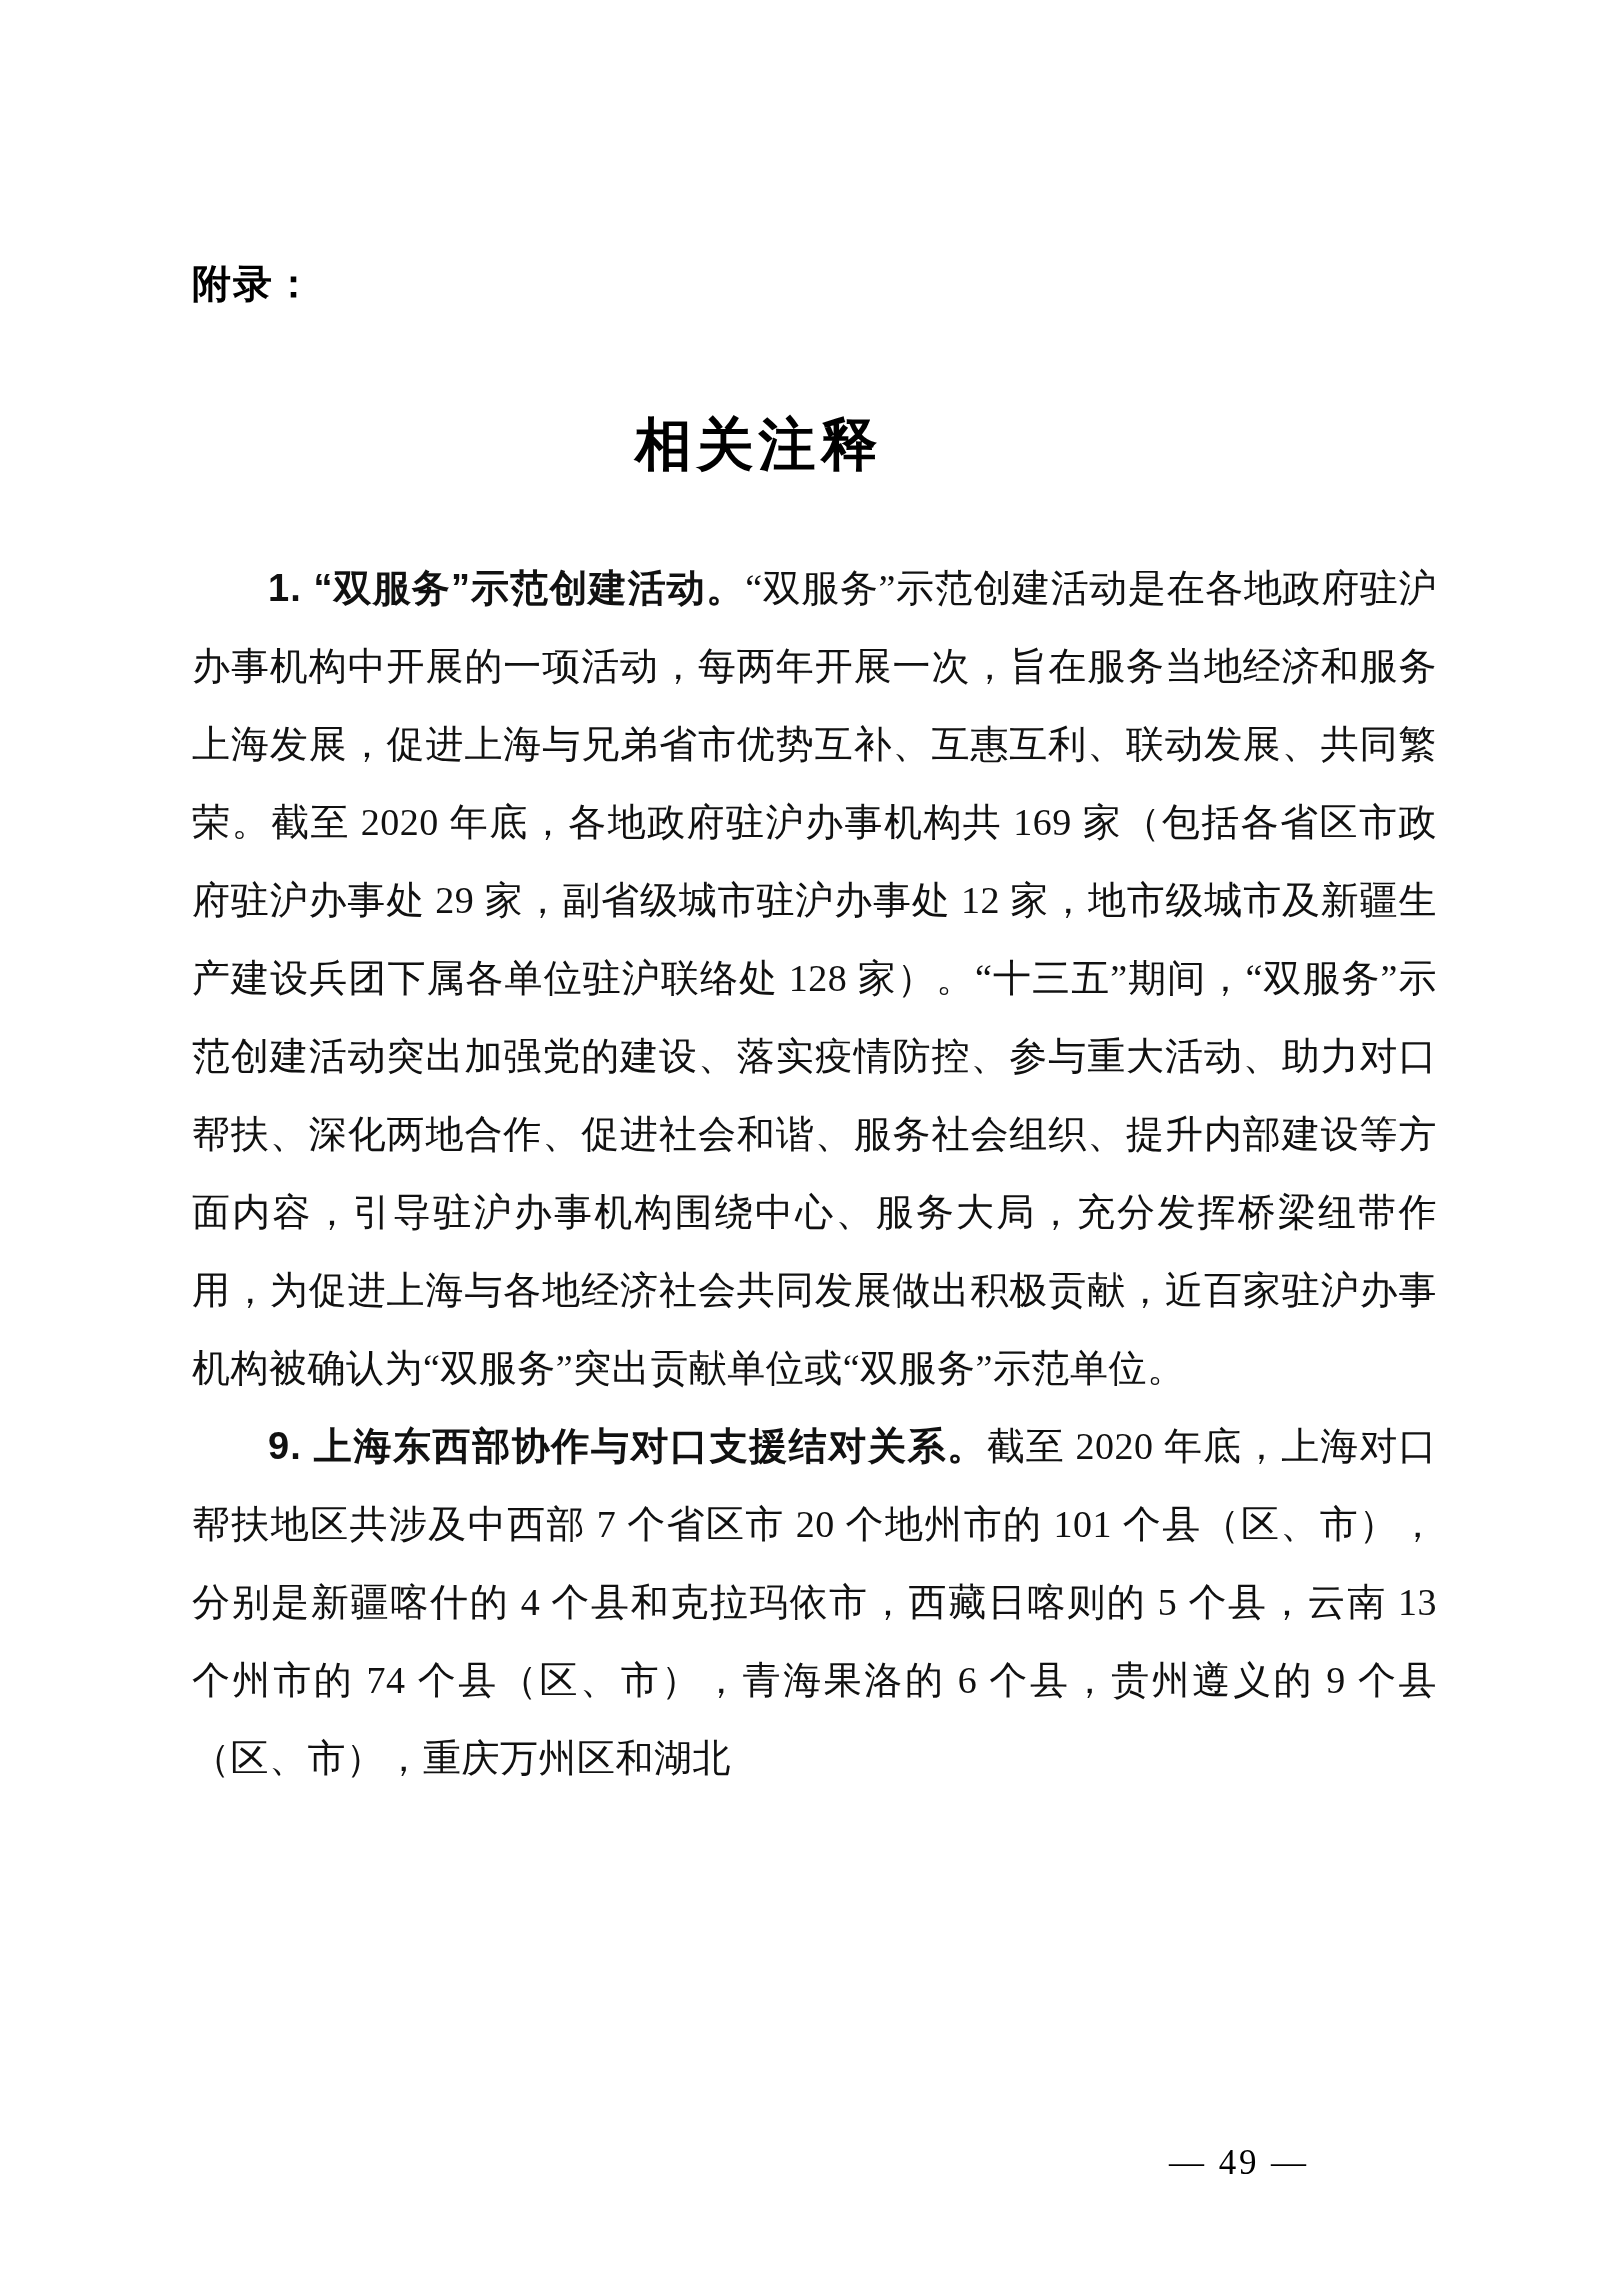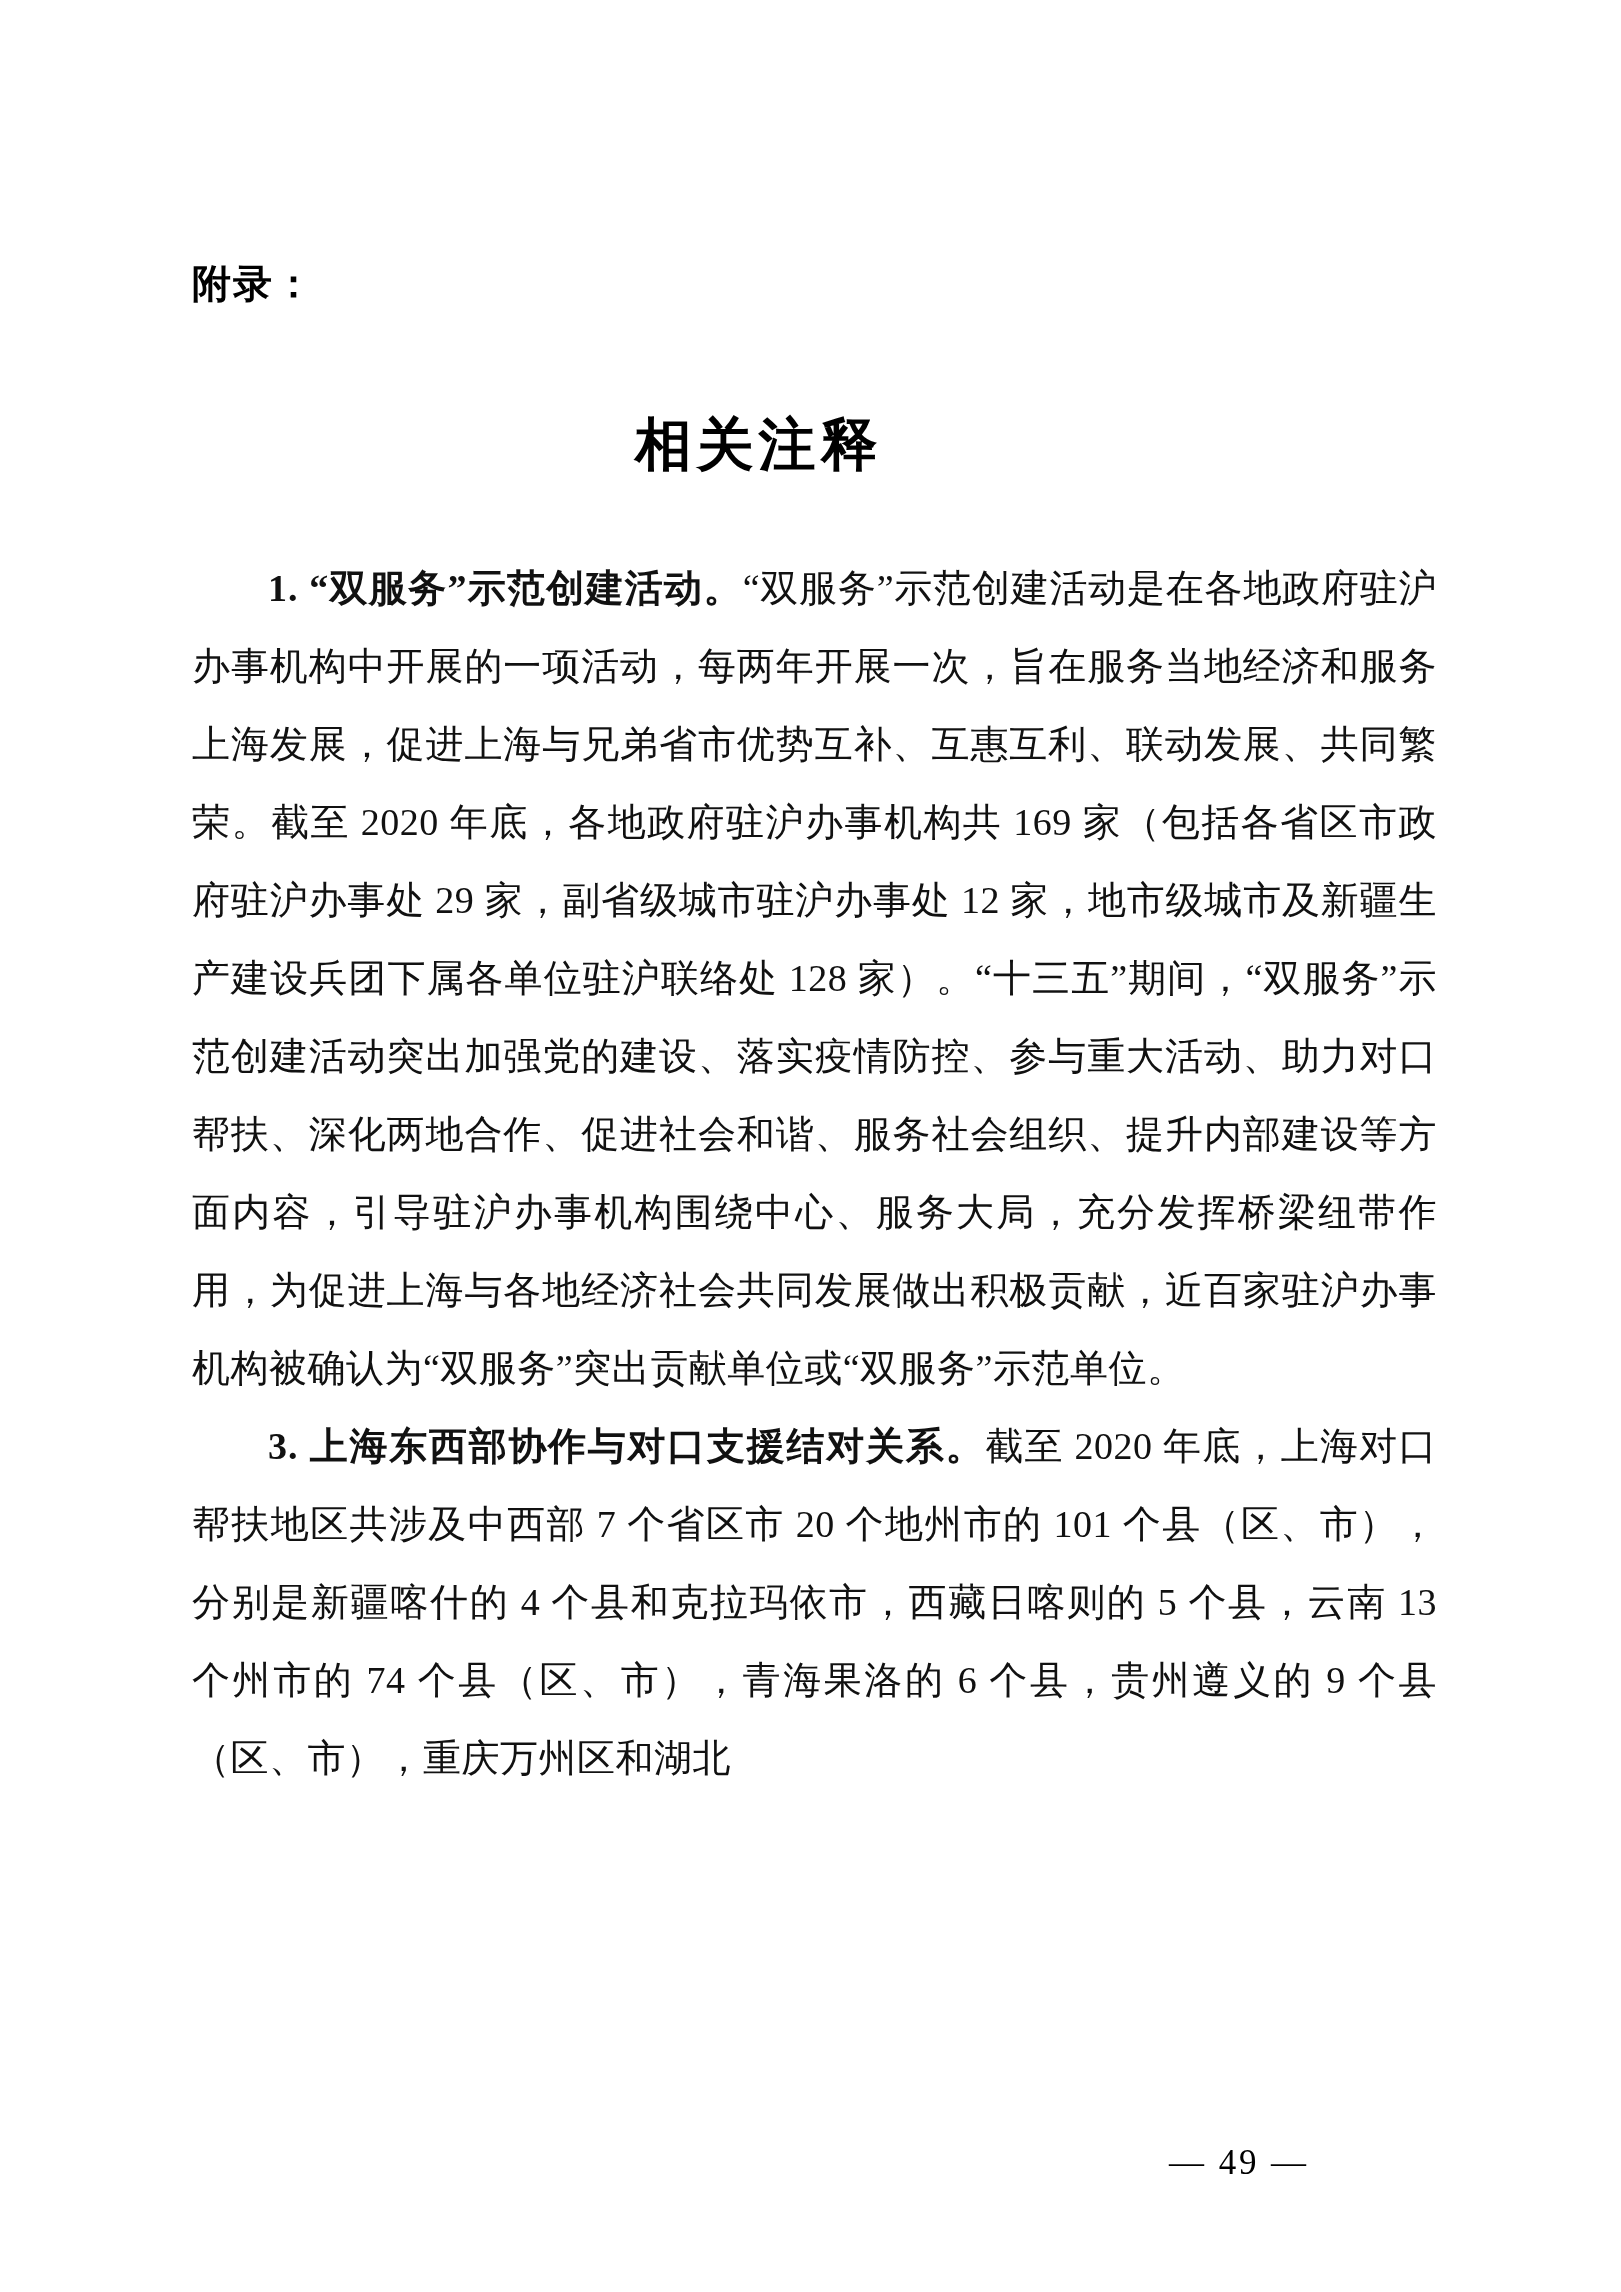--- a/index.html
+++ b/index.html
@@ -75,21 +75,21 @@
   }
   .para + .para {
     margin-top: 0;
   }
   .indent {
     
     display: inline-block;
     width: 76px;
   }
   .lead {
-    font-family: Liberation Serif, serif;
+    font-family: Liberation Sans, sans-serif;
     font-weight: bold;
     letter-spacing: 1px;
   }
 
   .page-number {
     position: absolute;
     right: 192px;
     top: 2143px;
     font-size: 35px;
     color: #000;
@@ -106,21 +106,21 @@
 
   <div class="doc-title songbold">相关注释</div>
 
   <div class="body-block">
 
     <p class="para fangsong">
       <span class="indent"></span><span class="lead">1. “双服务”示范创建活动。</span><span>“双服务”示范创建活动是在各地政府驻沪办事机构中开展的一项活动，每两年开展一次，旨在服务当地经济和服务上海发展，促进上海与兄弟省市优势互补、互惠互利、联动发展、共同繁荣。截至 2020 年底，各地政府驻沪办事机构共 169 家（包括各省区市政府驻沪办事处 29 家，副省级城市驻沪办事处 12 家，地市级城市及新疆生产建设兵团下属各单位驻沪联络处 128 家）。“十三五”期间，“双服务”示范创建活动突出加强党的建设、落实疫情防控、参与重大活动、助力对口帮扶、深化两地合作、促进社会和谐、服务社会组织、提升内部建设等方面内容，引导驻沪办事机构围绕中心、服务大局，充分发挥桥梁纽带作用，为促进上海与各地经济社会共同发展做出积极贡献，近百家驻沪办事机构被确认为“双服务”突出贡献单位或“双服务”示范单位。</span>
     </p>
 
     <p class="para fangsong">
-      <span class="indent"></span><span class="lead">3. 上海东西部协作与对口支援结对关系。</span><span>截至 2020 年底，上海对口帮扶地区共涉及中西部 7 个省区市 20 个地州市的 101 个县（区、市），分别是新疆喀什的 4 个县和克拉玛依市，西藏日喀则的 5 个县，云南 13 个州市的 74 个县（区、市），青海果洛的 6 个县，贵州遵义的 9 个县（区、市），重庆万州区和湖北</span>
+      <span class="indent"></span><span class="lead">9. 上海东西部协作与对口支援结对关系。</span><span>截至 2020 年底，上海对口帮扶地区共涉及中西部 7 个省区市 20 个地州市的 101 个县（区、市），分别是新疆喀什的 4 个县和克拉玛依市，西藏日喀则的 5 个县，云南 13 个州市的 74 个县（区、市），青海果洛的 6 个县，贵州遵义的 9 个县（区、市），重庆万州区和湖北</span>
     </p>
 
   </div>
 
   <div class="page-number fangsong">— 49 —</div>
 
 </div>
 
 
 </body></html>

